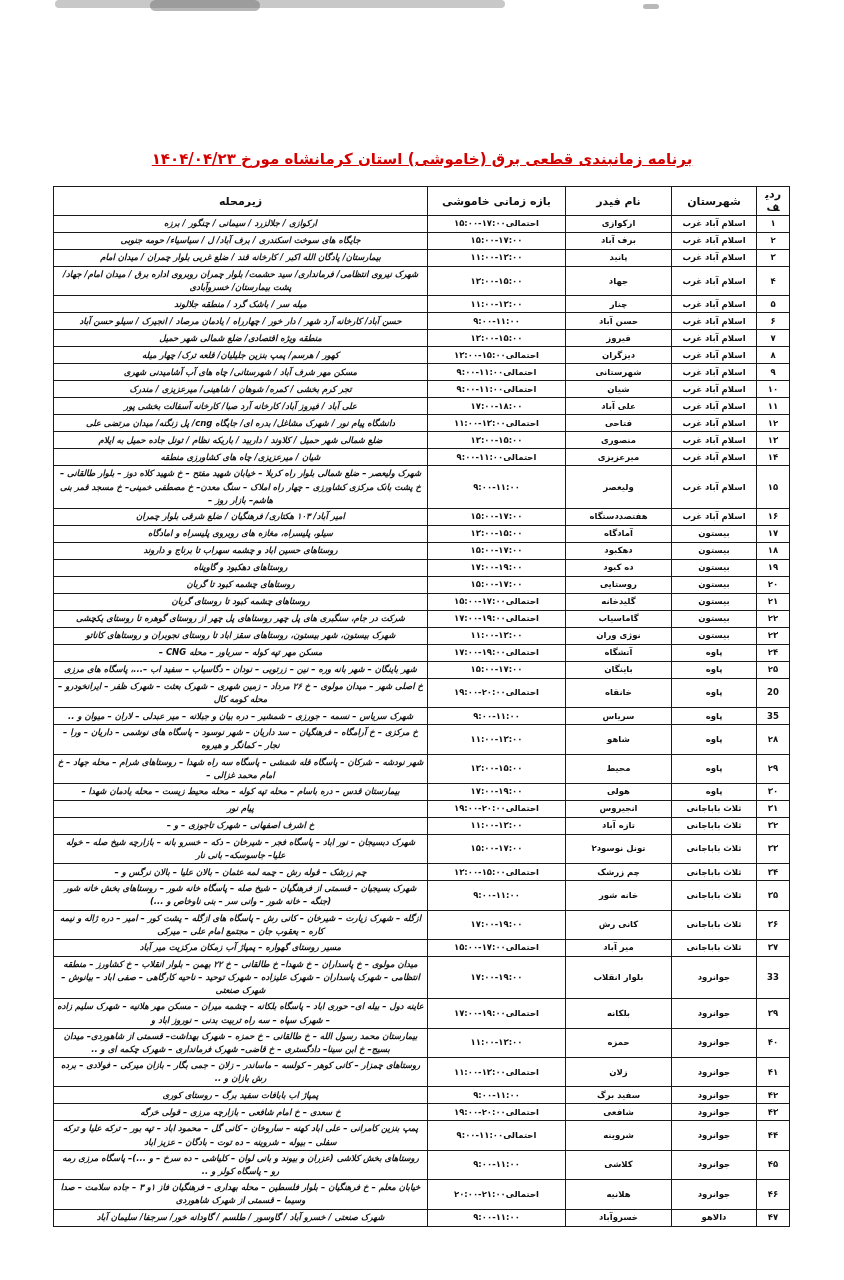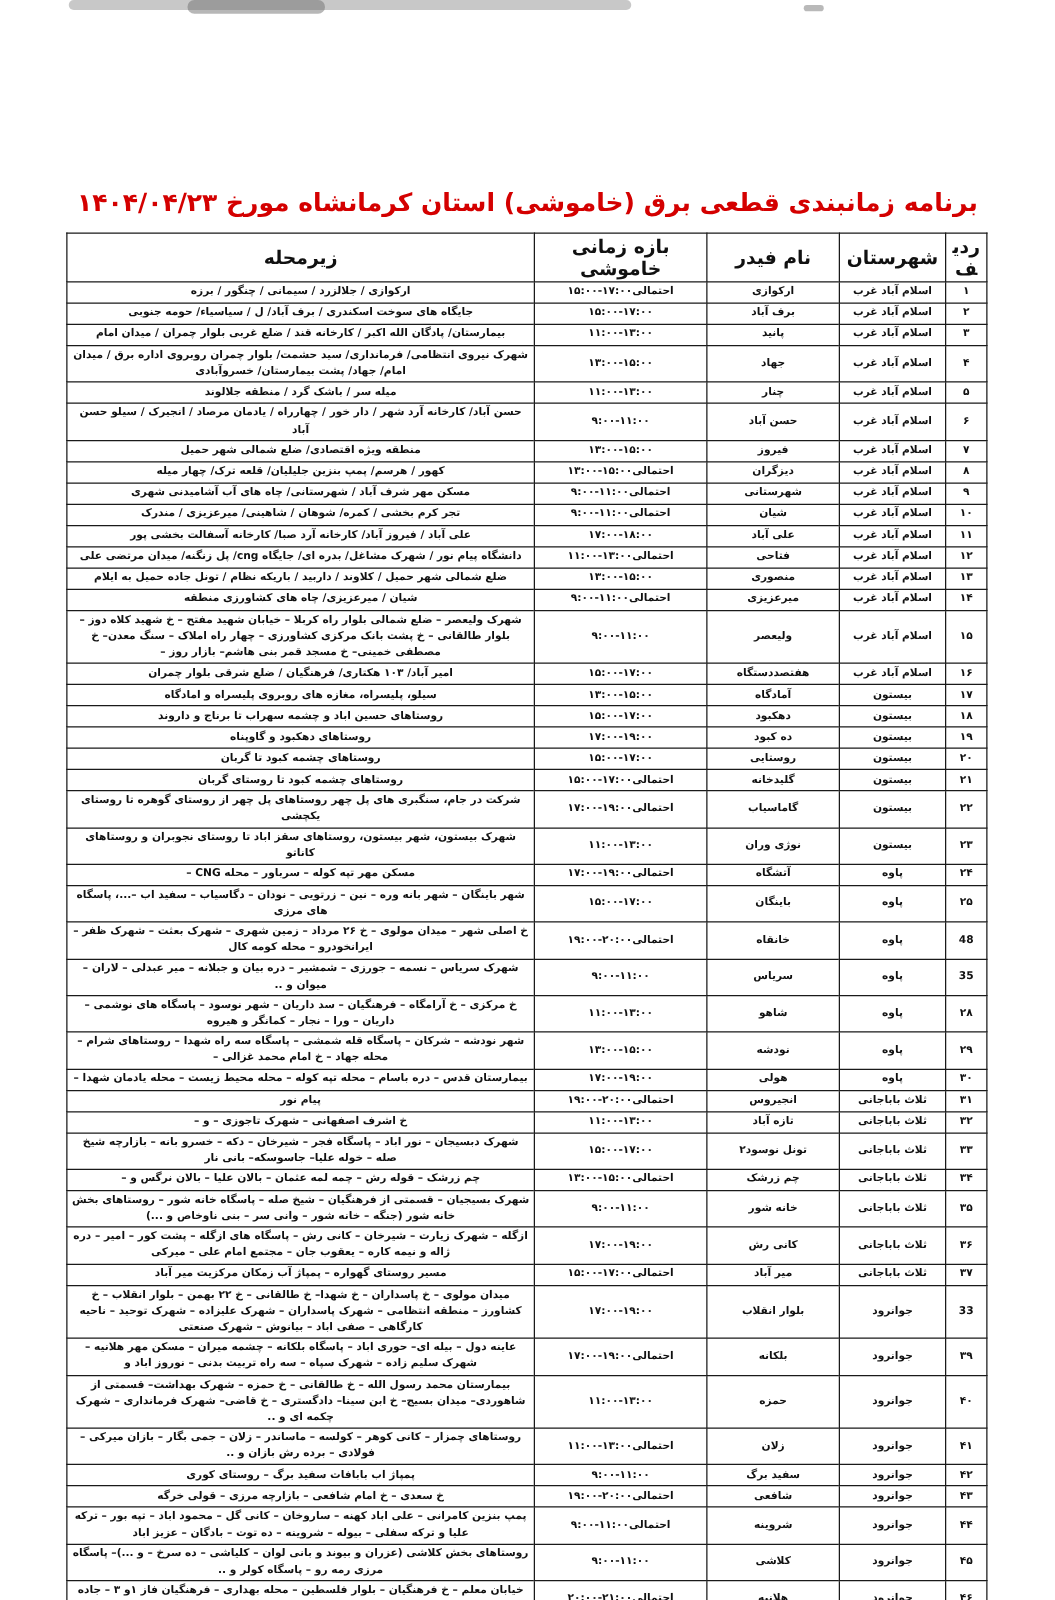--- a/index.html
+++ b/index.html
@@ -3,39 +3,39 @@
 <meta charset="utf-8">
 <style>
   html,body{margin:0;padding:0;background:#ffffff;}
   body{width:844px;height:1280px;position:relative;font-family:"DejaVu Sans","Liberation Sans",sans-serif;}
   .page{position:absolute;inset:0;background:#ffffff;overflow:hidden;}
   
   .scan-smear{position:absolute;top:0;left:55px;width:450px;height:8px;background:#9a9a9a;opacity:.55;border-radius:4px;}
   .scan-blob{position:absolute;top:0;left:150px;width:110px;height:11px;background:#6f6f6f;opacity:.5;border-radius:6px;}
   .scan-dot{position:absolute;top:4px;left:643px;width:16px;height:5px;background:#8a8a8a;opacity:.6;border-radius:3px;}
   .title{position:absolute;top:150px;left:0;width:100%;text-align:center;
-         font-size:20px;font-weight:bold;color:#d40000;letter-spacing:0;}
+         font-size:15px;font-weight:bold;color:#d40000;letter-spacing:0;text-decoration:underline;}
   table.outage{position:absolute;top:186px;right:54px;width:736px;border-collapse:collapse;
                direction:rtl;table-layout:fixed;background:#fff;}
   table.outage col.c-no{width:33px;}
   table.outage col.c-county{width:85px;}
   table.outage col.c-feeder{width:106px;}
   table.outage col.c-time{width:138px;}
   table.outage col.c-area{width:374px;}
   table.outage th, table.outage td{
     border:1px solid #1a1a1a;
     font-weight:bold;color:#111;
     text-align:center;vertical-align:middle;
     padding:1px 3px;
     word-wrap:break-word;
   }
-  table.outage th{font-size:15px;height:20px;}
+  table.outage th{font-size:11px;height:20px;}
   table.outage td{font-size:8.5px;line-height:1.55;height:14px;}
   td.time-cell{direction:ltr;unicode-bidi:isolate;font-size:8.5px;white-space:nowrap;}
-  td.area-cell{padding:1px 6px;}
+  td.area-cell{padding:1px 6px;font-style:italic;}
 </style>
 </head>
 <body>
 
 <div class="page">
   <div class="scan-smear"></div>
   <div class="scan-blob"></div>
   <div class="scan-dot"></div>
 
   <div class="title">برنامه زمانبندی قطعی برق (خاموشی) استان کرمانشاه مورخ ۱۴۰۴/۰۴/۲۳</div>
@@ -227,21 +227,21 @@
           <td class="area-cell">مسکن مهر تپه کوله – سرباور – محله CNG –</td>
         </tr>
         <tr>
           <td>۲۵</td>
           <td>پاوه</td>
           <td>باینگان</td>
           <td class="time-cell">۱۵:۰۰-۱۷:۰۰</td>
           <td class="area-cell">شهر باینگان – شهر بانه وره – نین – زرتویی – نودان – دگاسیاب – سفید اب –...، پاسگاه های مرزی</td>
         </tr>
         <tr>
-          <td>48</td>
+          <td>20</td>
           <td>پاوه</td>
           <td>خانقاه</td>
           <td class="time-cell">۱۹:۰۰-۲۰:۰۰احتمالی</td>
           <td class="area-cell">خ اصلی شهر – میدان مولوی – خ ۲۶ مرداد – زمین شهری – شهرک بعثت – شهرک ظفر – ایرانخودرو – محله کومه کال</td>
         </tr>
         <tr>
           <td>35</td>
           <td>پاوه</td>
           <td>سریاس</td>
           <td class="time-cell">۹:۰۰-۱۱:۰۰</td>
@@ -250,21 +250,21 @@
         <tr>
           <td>۲۸</td>
           <td>پاوه</td>
           <td>شاهو</td>
           <td class="time-cell">۱۱:۰۰-۱۳:۰۰</td>
           <td class="area-cell">خ مرکزی – خ آرامگاه – فرهنگیان – سد داریان – شهر نوسود – پاسگاه های نوشمی – داریان – ورا – نجار – کمانگر و هیروه</td>
         </tr>
         <tr>
           <td>۲۹</td>
           <td>پاوه</td>
-          <td>نودشه</td>
+          <td>محیط</td>
           <td class="time-cell">۱۳:۰۰-۱۵:۰۰</td>
           <td class="area-cell">شهر نودشه – شرکان – پاسگاه قله شمشی – پاسگاه سه راه شهدا – روستاهای شرام – محله جهاد – خ امام محمد غزالی –</td>
         </tr>
         <tr>
           <td>۳۰</td>
           <td>پاوه</td>
           <td>هولی</td>
           <td class="time-cell">۱۷:۰۰-۱۹:۰۰</td>
           <td class="area-cell">بیمارستان قدس – دره باسام – محله تپه کوله – محله محیط زیست – محله یادمان شهدا –</td>
         </tr>

